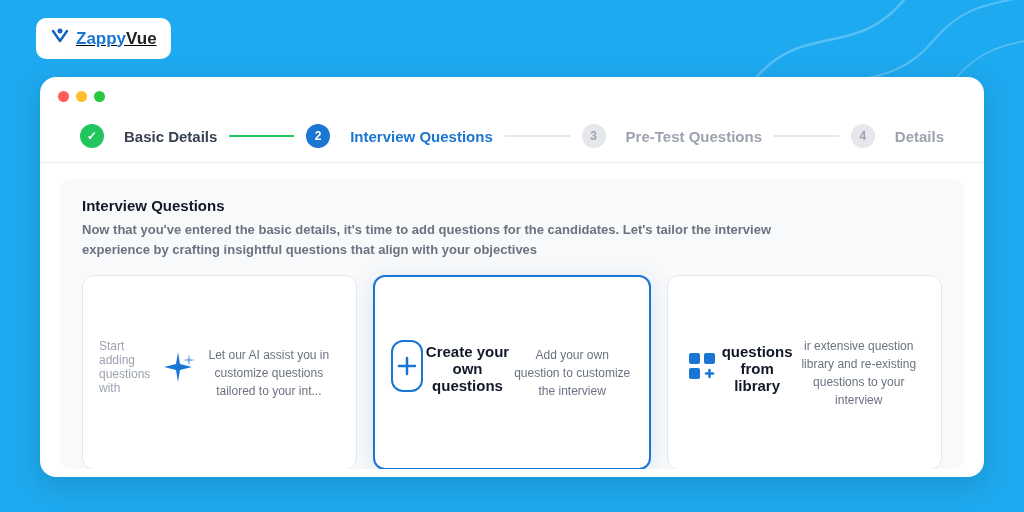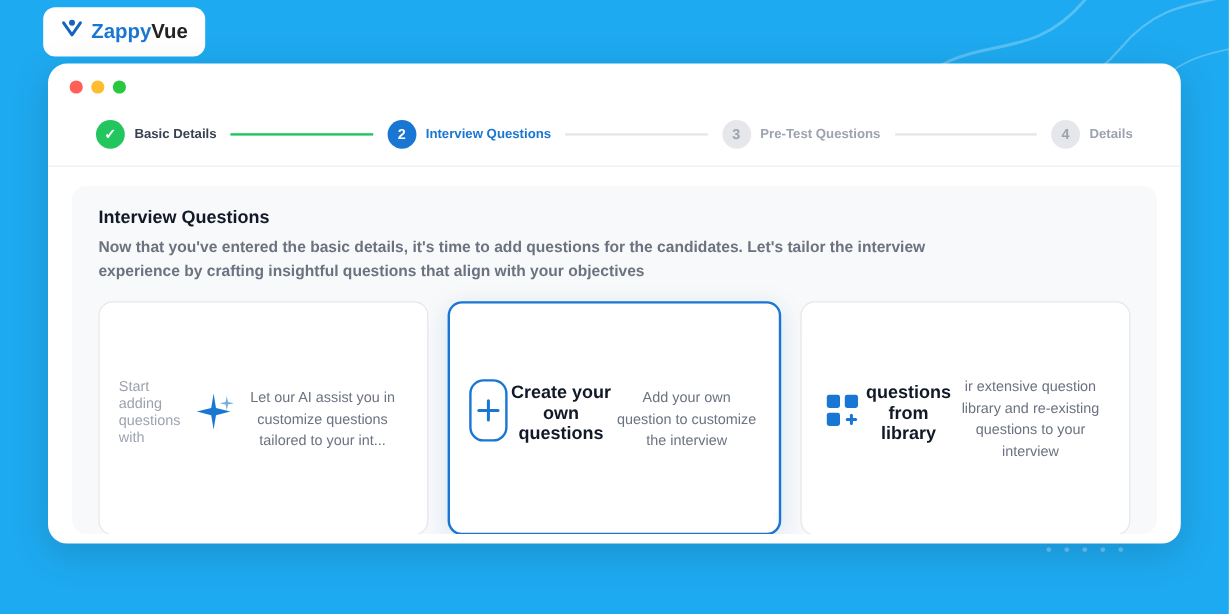--- a/index.html
+++ b/index.html
@@ -33,22 +33,23 @@
       right: 40px;
       width: 120px;
       height: 80px;
       opacity: 0.3;
     }
 
     
     .header {
       position: relative;
       z-index: 10;
-      padding: 6px 36px;
-      display: flex;
+      padding: 18px 36px;
+      display: flex;
+      text-decoration: underline;
     }
     .logo-box {
       background: white;
       border-radius: 10px;
       padding: 8px 14px;
       display: flex;
       align-items: center;
       gap: 6px;
     }
     .logo-icon {
@@ -123,23 +124,24 @@
     }
     .step-circle.active {
       background: #1976d2;
       color: white;
     }
     .step-circle.inactive {
       background: #e5e7eb;
       color: #9ca3af;
     }
     .step-label {
-      font-size: 11px;
+      font-size: 15px;
       font-weight: 600;
       white-space: nowrap;
+      margin-left: 12px;
     }
     .step-label.completed { color: #374151; }
     .step-label.active { color: #1976d2; }
     .step-label.inactive { color: #9ca3af; }
 
     .step-connector {
       flex: 1;
       height: 2px;
       margin: 0 12px;
     }

